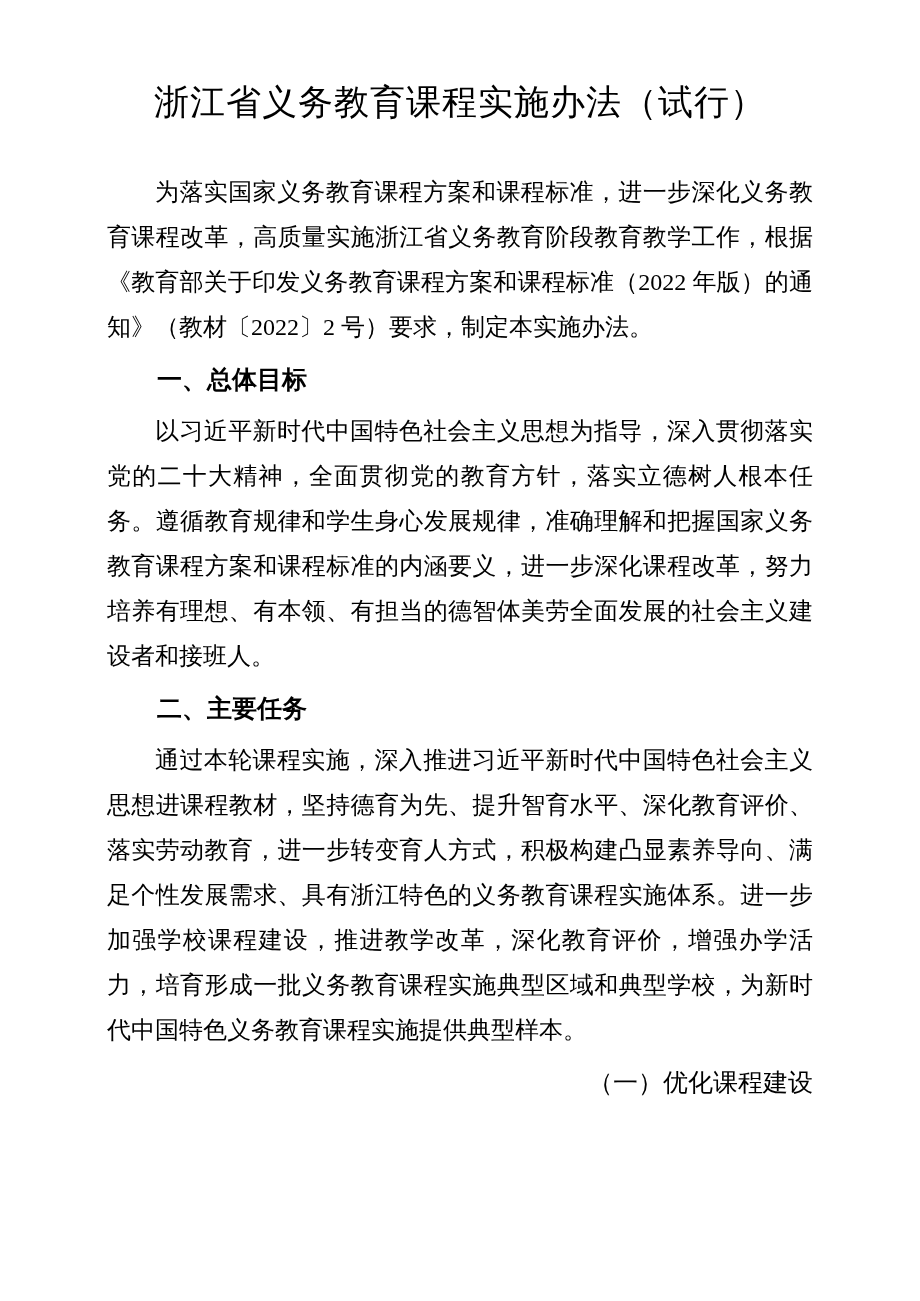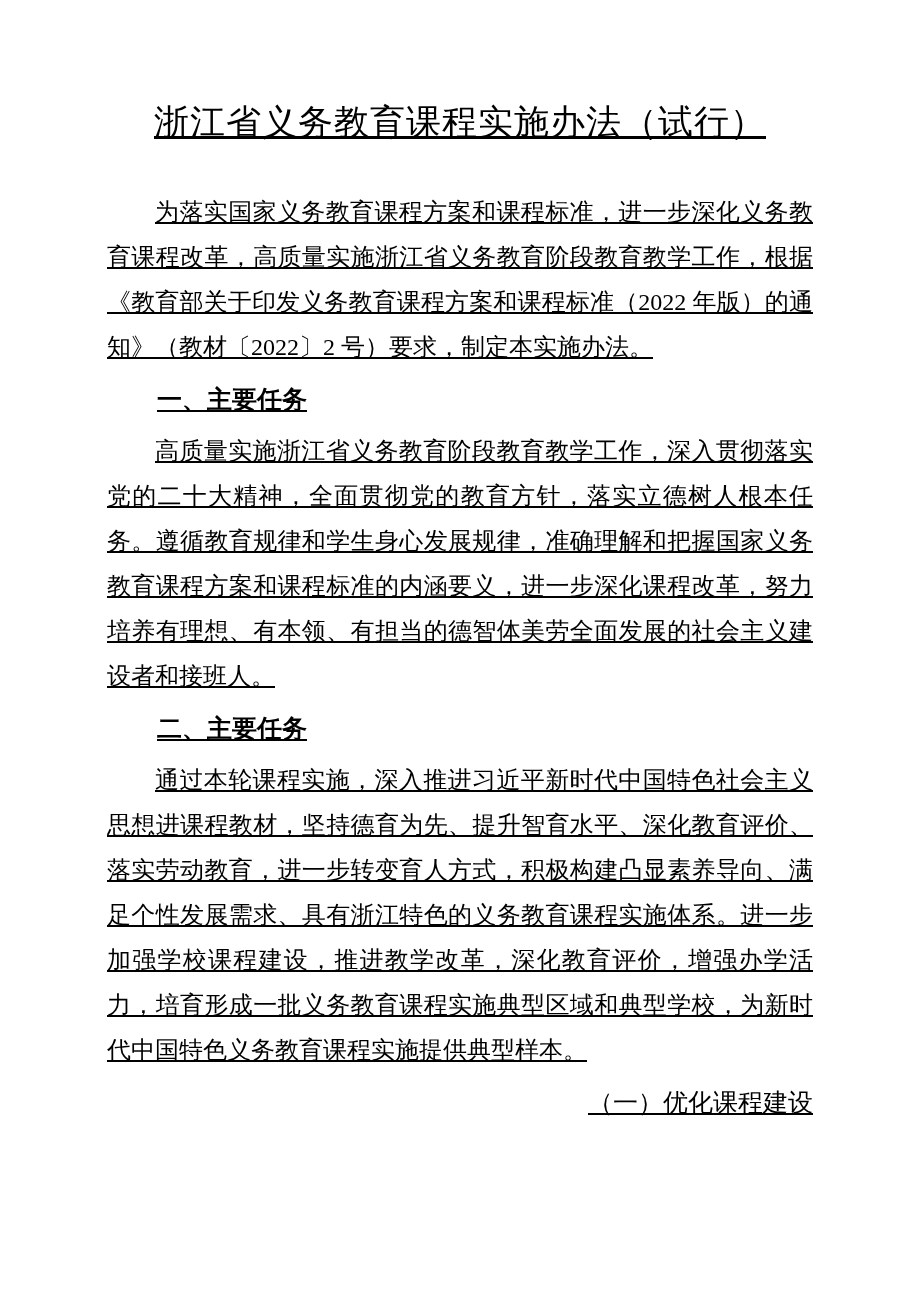--- a/index.html
+++ b/index.html
@@ -7,23 +7,22 @@
     padding: 0;
     background: #ffffff;
   }
   .page {
     position: relative;
     width: 920px;
     height: 1301px;
     background: #ffffff;
     overflow: hidden;
     box-sizing: border-box;
-    padding: 98px 100px 0 100px;
+    padding: 78px 100px 0 100px;
     color: #000000;
-    text-decoration: underline;
   }
   .doc-title {
     font-family: "Liberation Serif", "DejaVu Serif", serif;
     font-size: 35px;
     font-weight: 400;
     line-height: 50px;
     text-align: center;
     margin: 0 0 42px 0;
     letter-spacing: 1px;
     white-space: nowrap;
@@ -56,19 +55,19 @@
     text-align: right;
   }
 </style>
 </head>
 <body>
 
 <div class="page">
   <h1 class="doc-title">浙江省义务教育课程实施办法（试行）</h1>
   <div class="content">
       <p class="body-para">为落实国家义务教育课程方案和课程标准，进一步深化义务教育课程改革，高质量实施浙江省义务教育阶段教育教学工作，根据《教育部关于印发义务教育课程方案和课程标准（2022 年版）的通知》（教材〔2022〕2 号）要求，制定本实施办法。</p>
-      <p class="section-heading">一、主要任务</p>
-      <p class="body-para">高质量实施浙江省义务教育阶段教育教学工作，深入贯彻落实党的二十大精神，全面贯彻党的教育方针，落实立德树人根本任务。遵循教育规律和学生身心发展规律，准确理解和把握国家义务教育课程方案和课程标准的内涵要义，进一步深化课程改革，努力培养有理想、有本领、有担当的德智体美劳全面发展的社会主义建设者和接班人。</p>
+      <p class="section-heading">一、总体目标</p>
+      <p class="body-para">以习近平新时代中国特色社会主义思想为指导，深入贯彻落实党的二十大精神，全面贯彻党的教育方针，落实立德树人根本任务。遵循教育规律和学生身心发展规律，准确理解和把握国家义务教育课程方案和课程标准的内涵要义，进一步深化课程改革，努力培养有理想、有本领、有担当的德智体美劳全面发展的社会主义建设者和接班人。</p>
       <p class="section-heading">二、主要任务</p>
       <p class="body-para">通过本轮课程实施，深入推进习近平新时代中国特色社会主义思想进课程教材，坚持德育为先、提升智育水平、深化教育评价、落实劳动教育，进一步转变育人方式，积极构建凸显素养导向、满足个性发展需求、具有浙江特色的义务教育课程实施体系。进一步加强学校课程建设，推进教学改革，深化教育评价，增强办学活力，培育形成一批义务教育课程实施典型区域和典型学校，为新时代中国特色义务教育课程实施提供典型样本。</p>
       <p class="sub-heading">（一）优化课程建设</p>
     </div>
 </div>
 
 </body></html>

